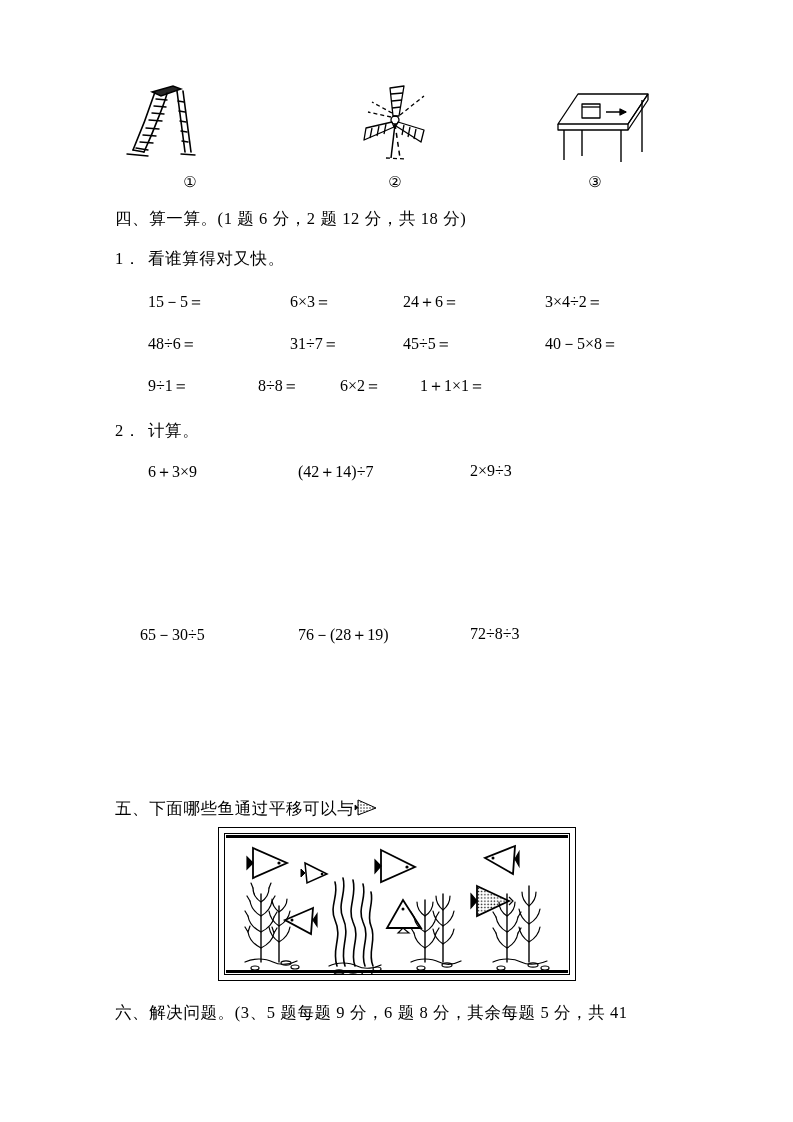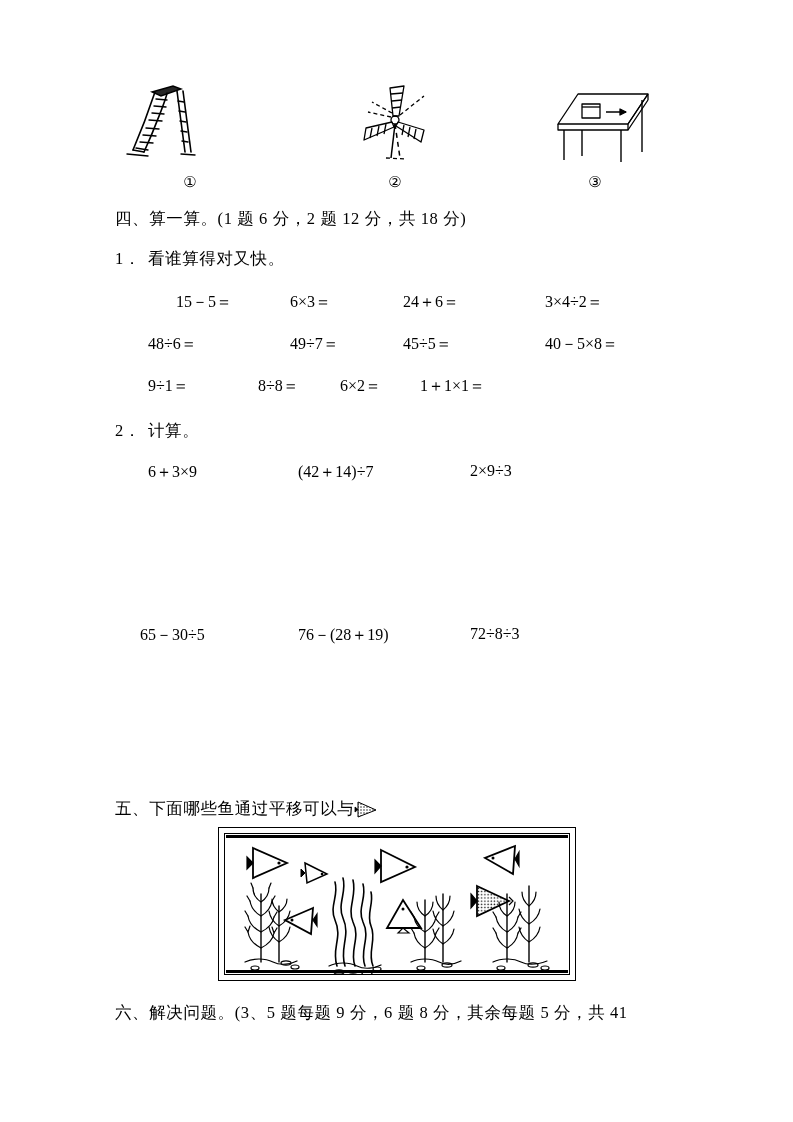--- a/index.html
+++ b/index.html
@@ -105,21 +105,21 @@
 
   .inline-fish {
     display: inline-block;
     vertical-align: -4px;
     width: 26px;
     height: 19px;
   }
 
   .sec-head-flex {
     display: flex;
-    align-items: center;
+    align-items: flex-start;
   }
 </style>
 </head>
 <body>
 
 <div id="figure-row">
 
   <div class="figure-cell" style="left:115px;">
     <div class="figure-art">
       <svg width="150" height="100" viewBox="0 0 150 100">
@@ -203,29 +203,29 @@
 </div>
 
 <div class="sec-head cn" style="top:208px;">四、算一算。(1 题 6 分，2 题 12 分，共 18 分)</div>
 
 <div class="row-abs" style="top:248px;">
   <span class="cn cell-abs" style="left:115px;">1．</span>
   <span class="cn cell-abs" style="left:148px;">看谁算得对又快。</span>
 </div>
 
 <div class="row-abs" style="top:292px;">
-  <span class="expr cell-abs" style="left:148px;margin-left:28px;">15－5＝</span>
+  <span class="expr cell-abs" style="left:148px;">15－5＝</span>
   <span class="expr cell-abs" style="left:290px;">6×3＝</span>
   <span class="expr cell-abs" style="left:403px;">24＋6＝</span>
   <span class="expr cell-abs" style="left:545px;">3×4÷2＝</span>
 </div>
 
 <div class="row-abs" style="top:334px;">
   <span class="expr cell-abs" style="left:148px;">48÷6＝</span>
-  <span class="expr cell-abs" style="left:290px;">49÷7＝</span>
+  <span class="expr cell-abs" style="left:290px;">31÷7＝</span>
   <span class="expr cell-abs" style="left:403px;">45÷5＝</span>
   <span class="expr cell-abs" style="left:545px;">40－5×8＝</span>
 </div>
 
 <div class="row-abs" style="top:376px;padding-left:16px;">
   <span class="expr cell-abs" style="left:148px;">9÷1＝</span>
   <span class="expr cell-abs" style="left:258px;">8÷8＝</span>
   <span class="expr cell-abs" style="left:340px;">6×2＝</span>
   <span class="expr cell-abs" style="left:420px;">1＋1×1＝</span>
 </div>

